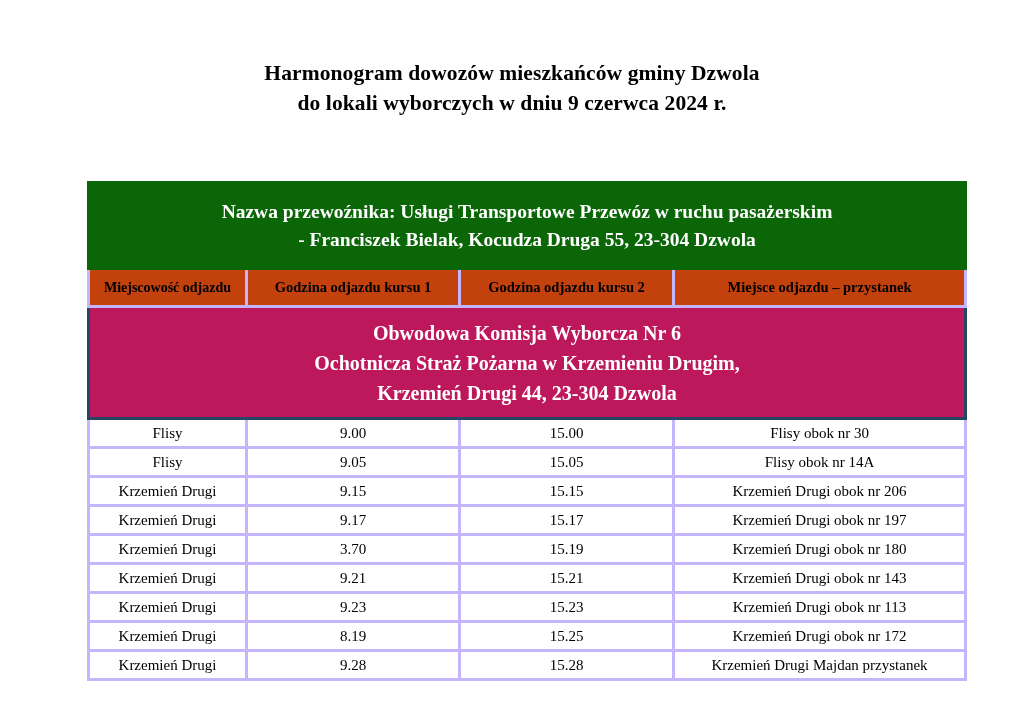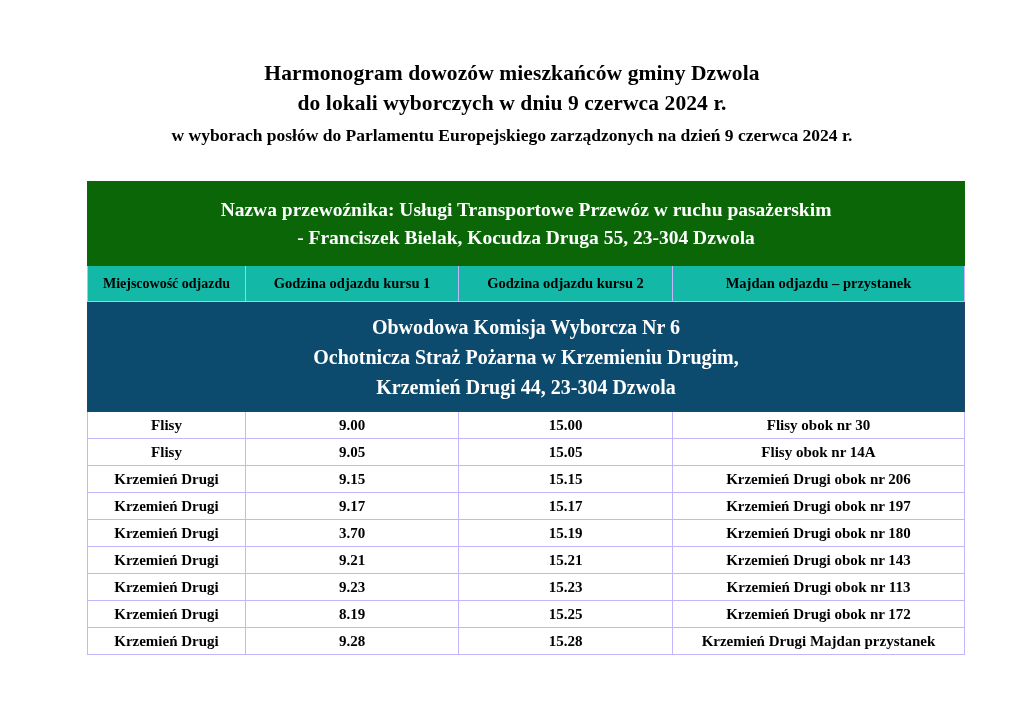--- a/index.html
+++ b/index.html
@@ -50,21 +50,21 @@
   .schedule-table {
     position: absolute;
     left: 87px;
     top: 181px;
     width: 877px;
     border-collapse: collapse;
     table-layout: fixed;
   }
   .schedule-table td,
   .schedule-table th {
-    border: 1px solid #c4b5fd;
+    border: 3px solid #c4b5fd;
     padding: 0;
     margin: 12px;
   }
 
   
   .col-1 { width: 158px; }
   .col-2 { width: 213px; }
   .col-3 { width: 214px; }
   .col-4 { width: 292px; }
 
@@ -75,67 +75,66 @@
     text-align: center;
     font-weight: bold;
     font-size: 19.5px;
     line-height: 28px;
     padding: 14px 10px 13px 10px !important;
     border-color: #0b6608 !important;
   }
 
   
   .head-cell {
-    background: #14b8a6;
+    background: #c2410c;
     color: #000000;
     text-align: center;
     font-weight: bold;
     font-size: 14.5px;
     line-height: 21px;
     padding: 7px 6px 7px 6px !important;
     vertical-align: middle;
   }
   .head-cell.narrow {
     font-size: 14px;
   }
 
   
   .commission-band {
-    background: #0c4a6e;
+    background: #be185d;
     color: #ffffff;
     text-align: center;
     font-weight: bold;
     font-size: 20px;
     line-height: 30px;
     padding: 10px 10px 9px 10px !important;
     border-color: #264565 !important;
   }
 
   
   .data-cell {
     background: #ffffff;
     text-align: center;
-    font-weight: bold;
+    font-weight: normal;
     font-size: 15px;
     line-height: 20px;
     height: 24px;
     padding: 1px 4px !important;
     vertical-align: middle;
     white-space: nowrap;
   }
 </style>
 </head>
 <body>
 
 <div class="page">
 
   <div class="title-block">
     <div class="title-line-1">Harmonogram dowozów mieszkańców gminy Dzwola</div>
     <div class="title-line-2">do lokali wyborczych w dniu 9 czerwca 2024 r.</div>
-    <div class="title-line-3">w wyborach posłów do Parlamentu Europejskiego zarządzonych na dzień 9 czerwca 2024 r.</div>
   </div>
 
   <table class="schedule-table">
     <colgroup>
       <col class="col-1">
       <col class="col-2">
       <col class="col-3">
       <col class="col-4">
     </colgroup>
     <tbody>
@@ -144,21 +143,21 @@
         <td class="carrier-band" colspan="4">
           <div>Nazwa przewoźnika: Usługi Transportowe Przewóz w ruchu pasażerskim</div>
           <div>- Franciszek Bielak, Kocudza Druga 55, 23-304 Dzwola</div>
         </td>
       </tr>
 
       <tr>
         <td class="head-cell narrow">Miejscowość odjazdu</td>
         <td class="head-cell">Godzina odjazdu kursu 1</td>
         <td class="head-cell">Godzina odjazdu kursu 2</td>
-        <td class="head-cell">Majdan odjazdu – przystanek</td>
+        <td class="head-cell">Miejsce odjazdu – przystanek</td>
       </tr>
 
       <tr>
         <td class="commission-band" colspan="4">
           <div>Obwodowa Komisja Wyborcza Nr 6</div>
           <div>Ochotnicza Straż Pożarna w Krzemieniu Drugim,</div>
           <div>Krzemień Drugi 44, 23-304 Dzwola</div>
         </td>
       </tr>
 

